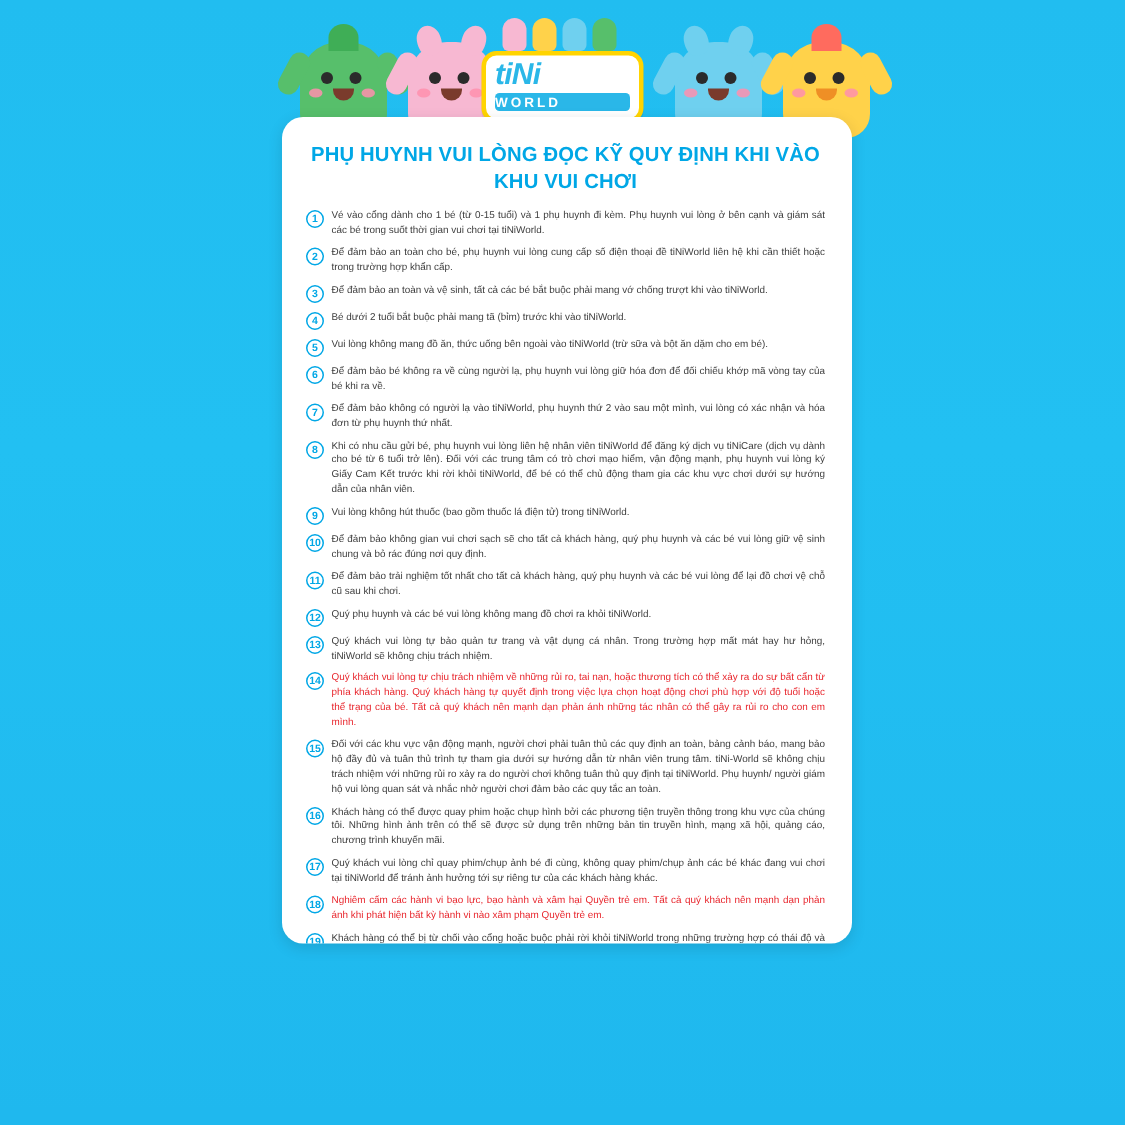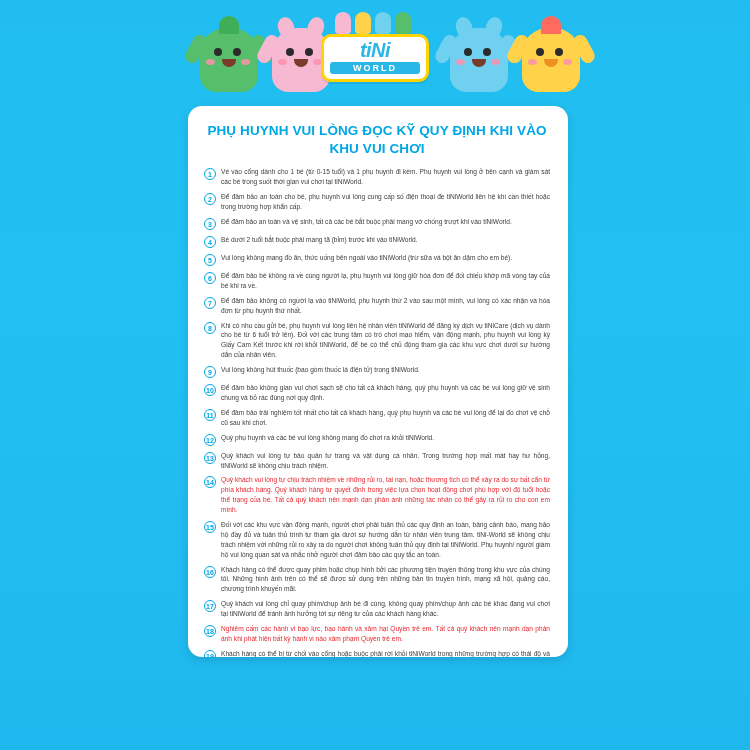--- a/index.html
+++ b/index.html
@@ -93,21 +93,21 @@
     left: 19px;
   }
 
   
   .logo-wrap {
     position: absolute;
     left: 50%;
     transform: translateX(-50%);
     top: 8px;
     width: 108px;
-    text-align: center;
+    text-align: left;
   }
   .logo-kids {
     height: 26px;
     position: relative;
   }
   .kid {
     position: absolute;
     bottom: 0;
     width: 16px;
     height: 22px;
@@ -136,21 +136,21 @@
     font-weight: bold;
     letter-spacing: 2px;
     border-radius: 3px;
     padding: 1px 0;
   }
 
   
   .card {
     position: absolute;
     left: 188px;
-    top: 106px;
+    top: 78px;
     width: 380px;
     height: 551px;
     background: #ffffff;
     border-radius: 14px;
     box-shadow: 0 3px 10px rgba(0,0,0,.12);
     padding: 14px 18px 10px 16px;
     box-sizing: border-box;
     overflow: hidden;
   }
   .card-title {

